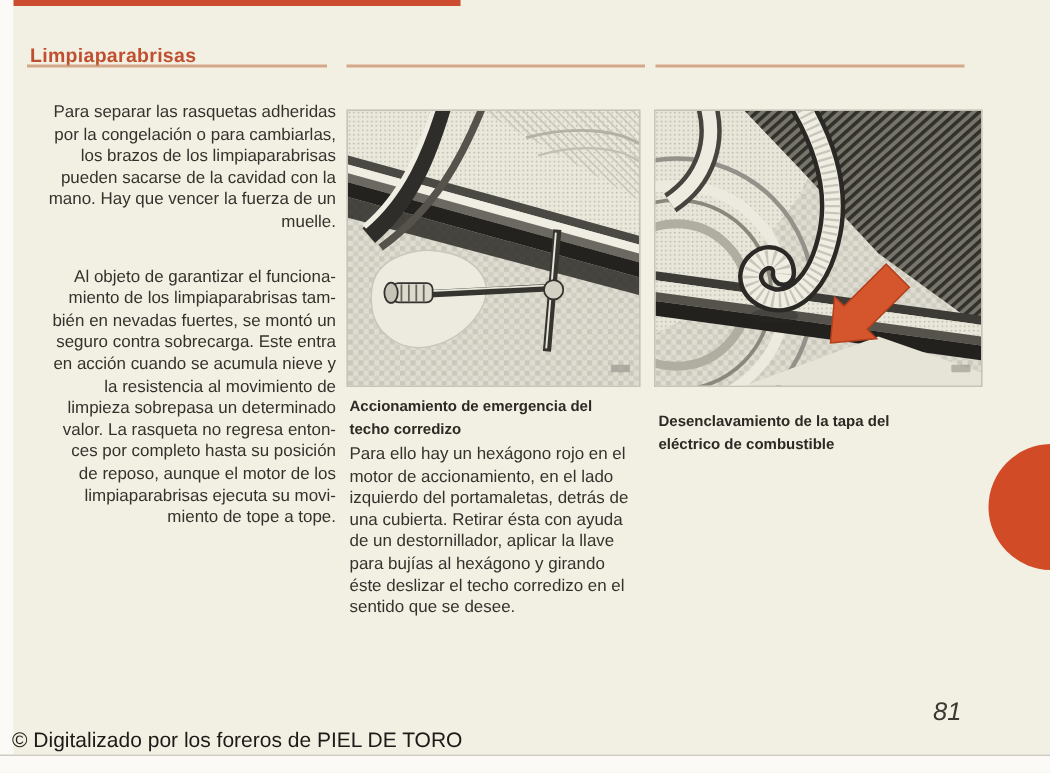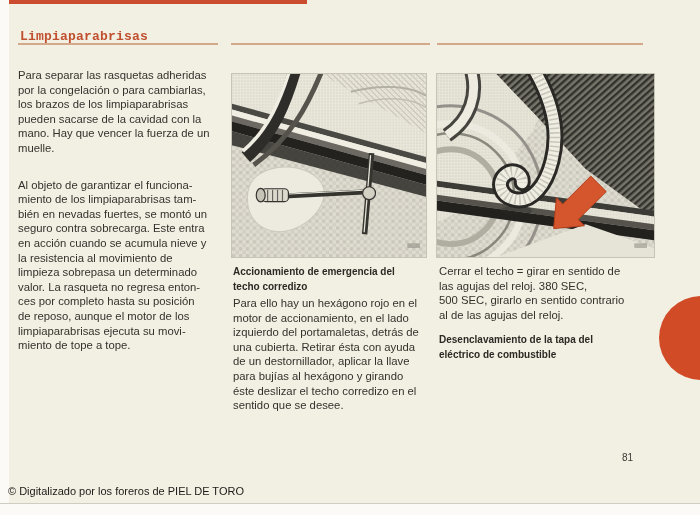--- a/index.html
+++ b/index.html
@@ -23,48 +23,47 @@
     background:var(--page-bg);
     overflow:hidden;
   }
   .edge-left{position:absolute;left:0;top:0;width:9px;height:503px;background:#fbfaf6;}
   .edge-bottom{position:absolute;left:0;top:503px;width:700px;height:12px;background:#fbfaf6;border-top:1px solid #cfccc3;}
   .top-red-strip{position:absolute;left:8px;top:0;width:299px;height:4px;background:#c83e1e;opacity:.92;}
   .page-header{
     position:absolute;left:20px;top:29px;
     font-size:13px;font-weight:700;color:var(--accent-red);
     letter-spacing:.2px;
-    font-family:Liberation Mono, monospace;
   }
   .rule{position:absolute;top:43px;height:2px;background:var(--rule-red);opacity:.75;}
   .rule.r1{left:18px;width:200px;}
   .rule.r2{left:231px;width:199px;}
   .rule.r3{left:437px;width:206px;}
   .body-text{
     font-size:11.3px;line-height:14.6px;white-space:pre;
     color:var(--text);
   }
-  .col-left{position:absolute;left:18px;top:68px;width:206px;}
+  .col-left{position:absolute;left:18px;top:68px;width:206px;text-align:right;}
   .col-left p + p{margin-top:22px;}
   .illus{position:absolute;top:73px;height:185px;border:1px solid #c6c3b7;background:#dfdcd1;}
   .illus.i1{left:231px;width:196px;}
   .illus.i2{left:436px;width:219px;}
   .illus svg{display:block;width:100%;height:100%;}
   .col-mid{position:absolute;left:233px;top:264px;width:210px;}
   .col-right{position:absolute;left:439px;top:264px;width:216px;}
   h3.sub{
     font-size:10px;font-weight:700;line-height:15px;white-space:pre;
     color:#2b2a24;
   }
   .col-mid .p1{margin-top:6px;}
   .col-mid .p2{margin-top:2px;}
   .col-right h3.sub{margin-top:10px;}
   .col-right .p2{margin-top:7px;}
-  .page-number{position:absolute;left:622px;top:452px;font-size:10px;color:#3a3933;}
-  .footer-credit{position:absolute;left:8px;top:485px;font-size:11px;color:#1c1b18;}
+  .page-number{position:absolute;left:622px;top:465px;font-size:17px;color:#3a3933;font-style:italic;}
+  .footer-credit{position:absolute;left:8px;top:485px;font-size:14px;color:#1c1b18;}
   .index-tab{
     position:absolute;left:659px;top:296px;width:84px;height:84px;
     border-radius:50%;background:var(--tab-red);
   }
   .defs-holder{position:absolute;width:0;height:0;overflow:hidden;}
 </style>
 </head>
 <body>
 
 <svg class="defs-holder" aria-hidden="true">
@@ -201,24 +200,20 @@
 motor de accionamiento, en el lado
 izquierdo del portamaletas, detrás de
 una cubierta. Retirar ésta con ayuda
 de un destornillador, aplicar la llave
 para bujías al hexágono y girando
 éste deslizar el techo corredizo en el
 sentido que se desee.</p>
   </div>
 
   <div class="col-right">
-    <p class="body-text">Cerrar el techo = girar en sentido de
-las agujas del reloj. 380 SEC,
-500 SEC, girarlo en sentido contrario
-al de las agujas del reloj.</p>
     <h3 class="sub">Desenclavamiento de la tapa del
 eléctrico de combustible</h3>
   </div>
 
   <div class="page-number">81</div>
 
   <div class="index-tab"></div>
 
   <div class="edge-left"></div>
 </div>

